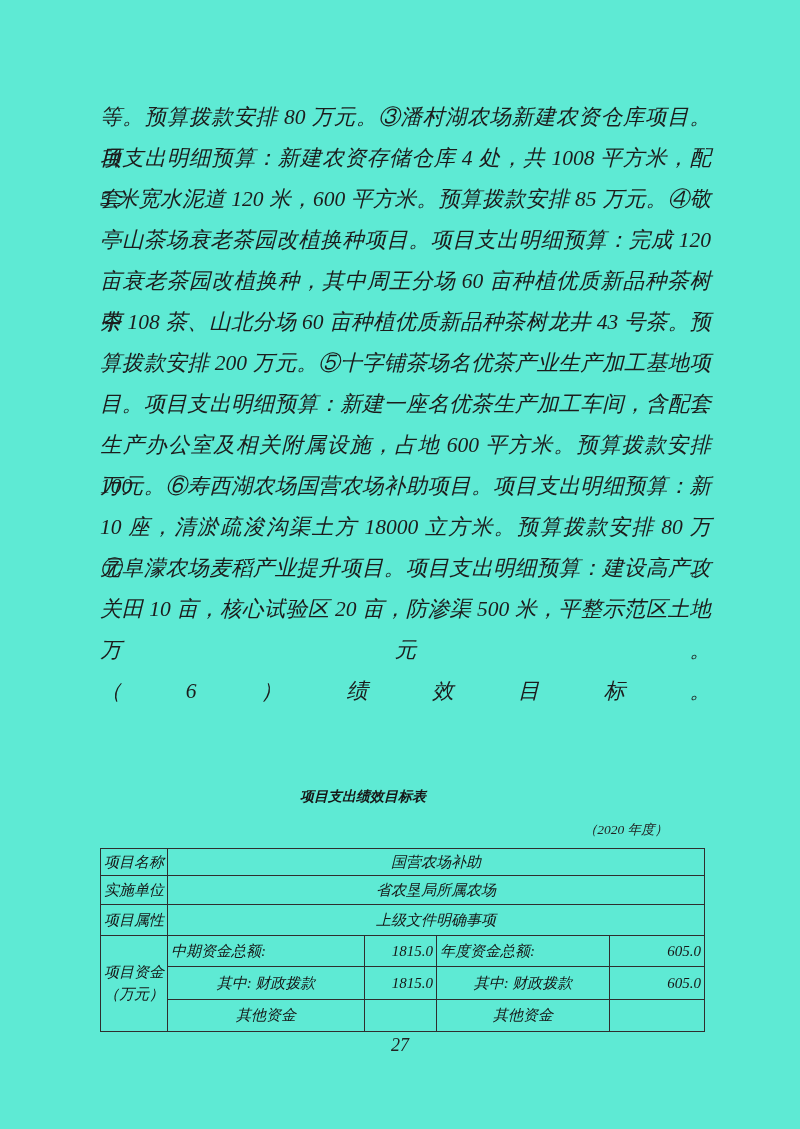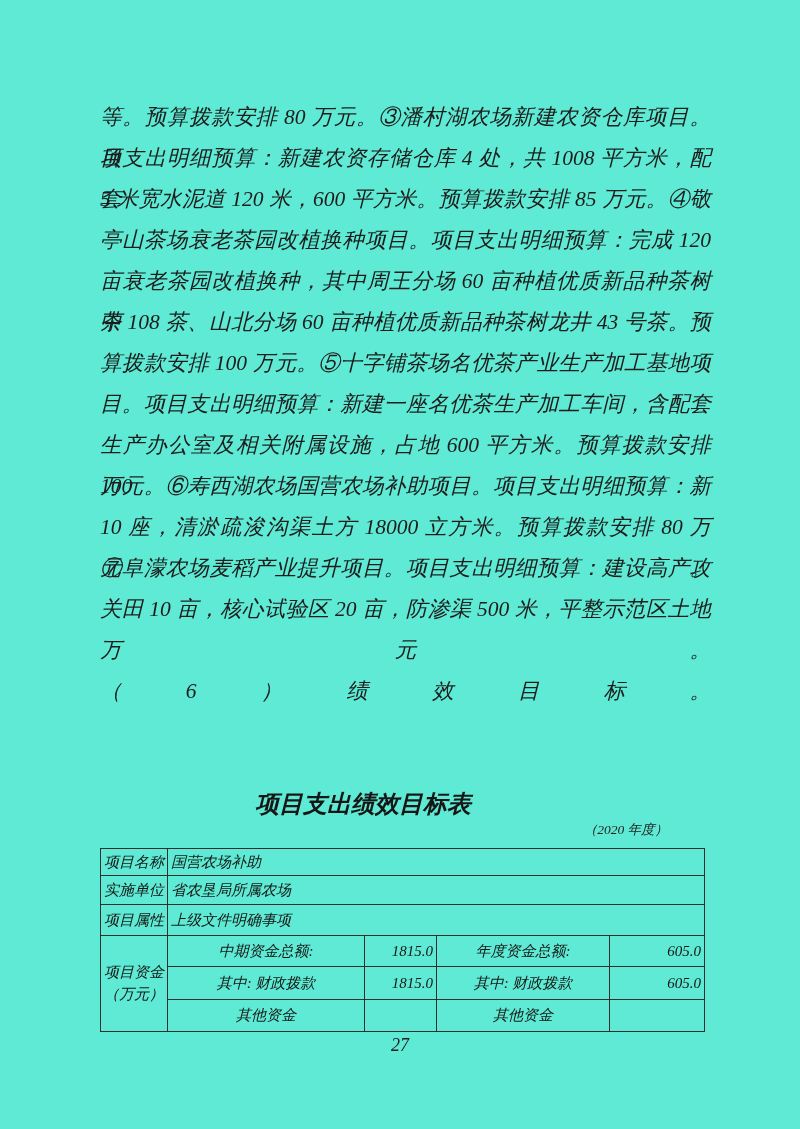--- a/index.html
+++ b/index.html
@@ -24,41 +24,41 @@
     text-align-last:justify;
     white-space:normal;
   }
   .body-text .line:nth-of-type(16){text-align-last:left;}
   .body-text .line:nth-of-type(17){text-align-last:left;text-indent:44px;}
   
   .tbl-title{
     position:absolute;left:58px;top:788px;width:610px;
     text-align:center;
     font-family:"Liberation Sans","DejaVu Sans",sans-serif;
-    font-weight:bold;font-size:24px;color:#161616;
+    font-weight:bold;font-size:14px;color:#161616;
   }
   .tbl-sub{
     position:absolute;left:58px;top:821px;width:610px;
     text-align:right;font-size:13.5px;color:#222;
   }
   
   table.perf{
     position:absolute;left:100px;top:848px;
     width:604px;border-collapse:collapse;table-layout:fixed;
     font-size:15px;color:#161616;
   }
   table.perf td{
     border:1.6px solid #2e2e2e;
     padding:0 3px;
     overflow:hidden;
     vertical-align:middle;
   }
   td.c-rowlabel{text-align:center;padding:0 1px;}
-  td.c-info{text-align:left;padding-right:92px;}
-  td.c-left{text-align:center;padding-left:6px;}
+  td.c-info{text-align:center;padding-right:92px;}
+  td.c-left{text-align:left;padding-left:6px;}
   td.c-ctr{text-align:center;}
   td.c-val{text-align:right;padding-right:3px;}
   td.fund-head{text-align:center;line-height:1.45;}
   tr.r1{height:27px;} tr.r2{height:29px;} tr.r3{height:31px;padding-left:19px;}
   tr.r4{height:31px;} tr.r5{height:33px;} tr.r6{height:32px;}
   
   .page-num{
     position:absolute;left:0;top:1035px;width:800px;
     text-align:center;font-size:18px;color:#222;
   }
@@ -75,21 +75,21 @@
       <div class="line">目支出明细预算：新建农资存储仓库 4 处，共 1008 平方米，配套</div>
 
       <div class="line">5 米宽水泥道 120 米，600 平方米。预算拨款安排 85 万元。④敬</div>
 
       <div class="line">亭山茶场衰老茶园改植换种项目。项目支出明细预算：完成 120</div>
 
       <div class="line">亩衰老茶园改植换种，其中周王分场 60 亩种植优质新品种茶树中</div>
 
       <div class="line">茶 108 茶、山北分场 60 亩种植优质新品种茶树龙井 43 号茶。预</div>
 
-      <div class="line">算拨款安排 100 万元。⑤十字铺茶场名优茶产业生产加工基地项</div>
+      <div class="line">算拨款安排 200 万元。⑤十字铺茶场名优茶产业生产加工基地项</div>
 
       <div class="line">目。项目支出明细预算：新建一座名优茶生产加工车间，含配套</div>
 
       <div class="line">生产办公室及相关附属设施，占地 600 平方米。预算拨款安排 100</div>
 
       <div class="line">万元。⑥寿西湖农场国营农场补助项目。项目支出明细预算：新</div>
 
 
       <div class="line">10 座，清淤疏浚沟渠土方 18000 立方米。预算拨款安排 80 万元。</div>
 

